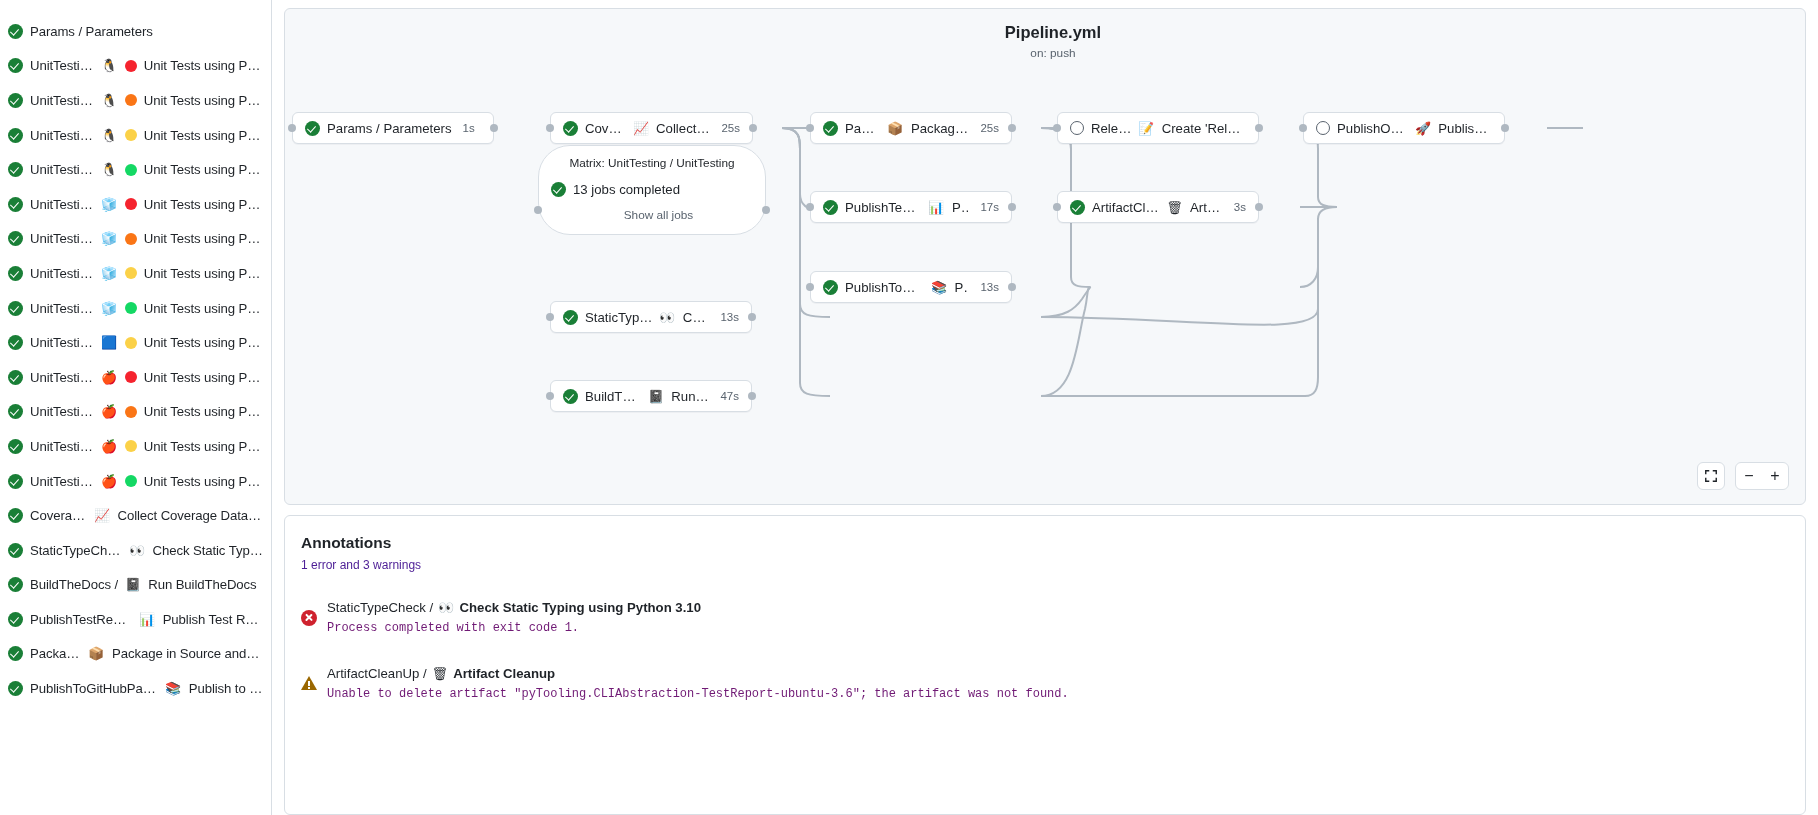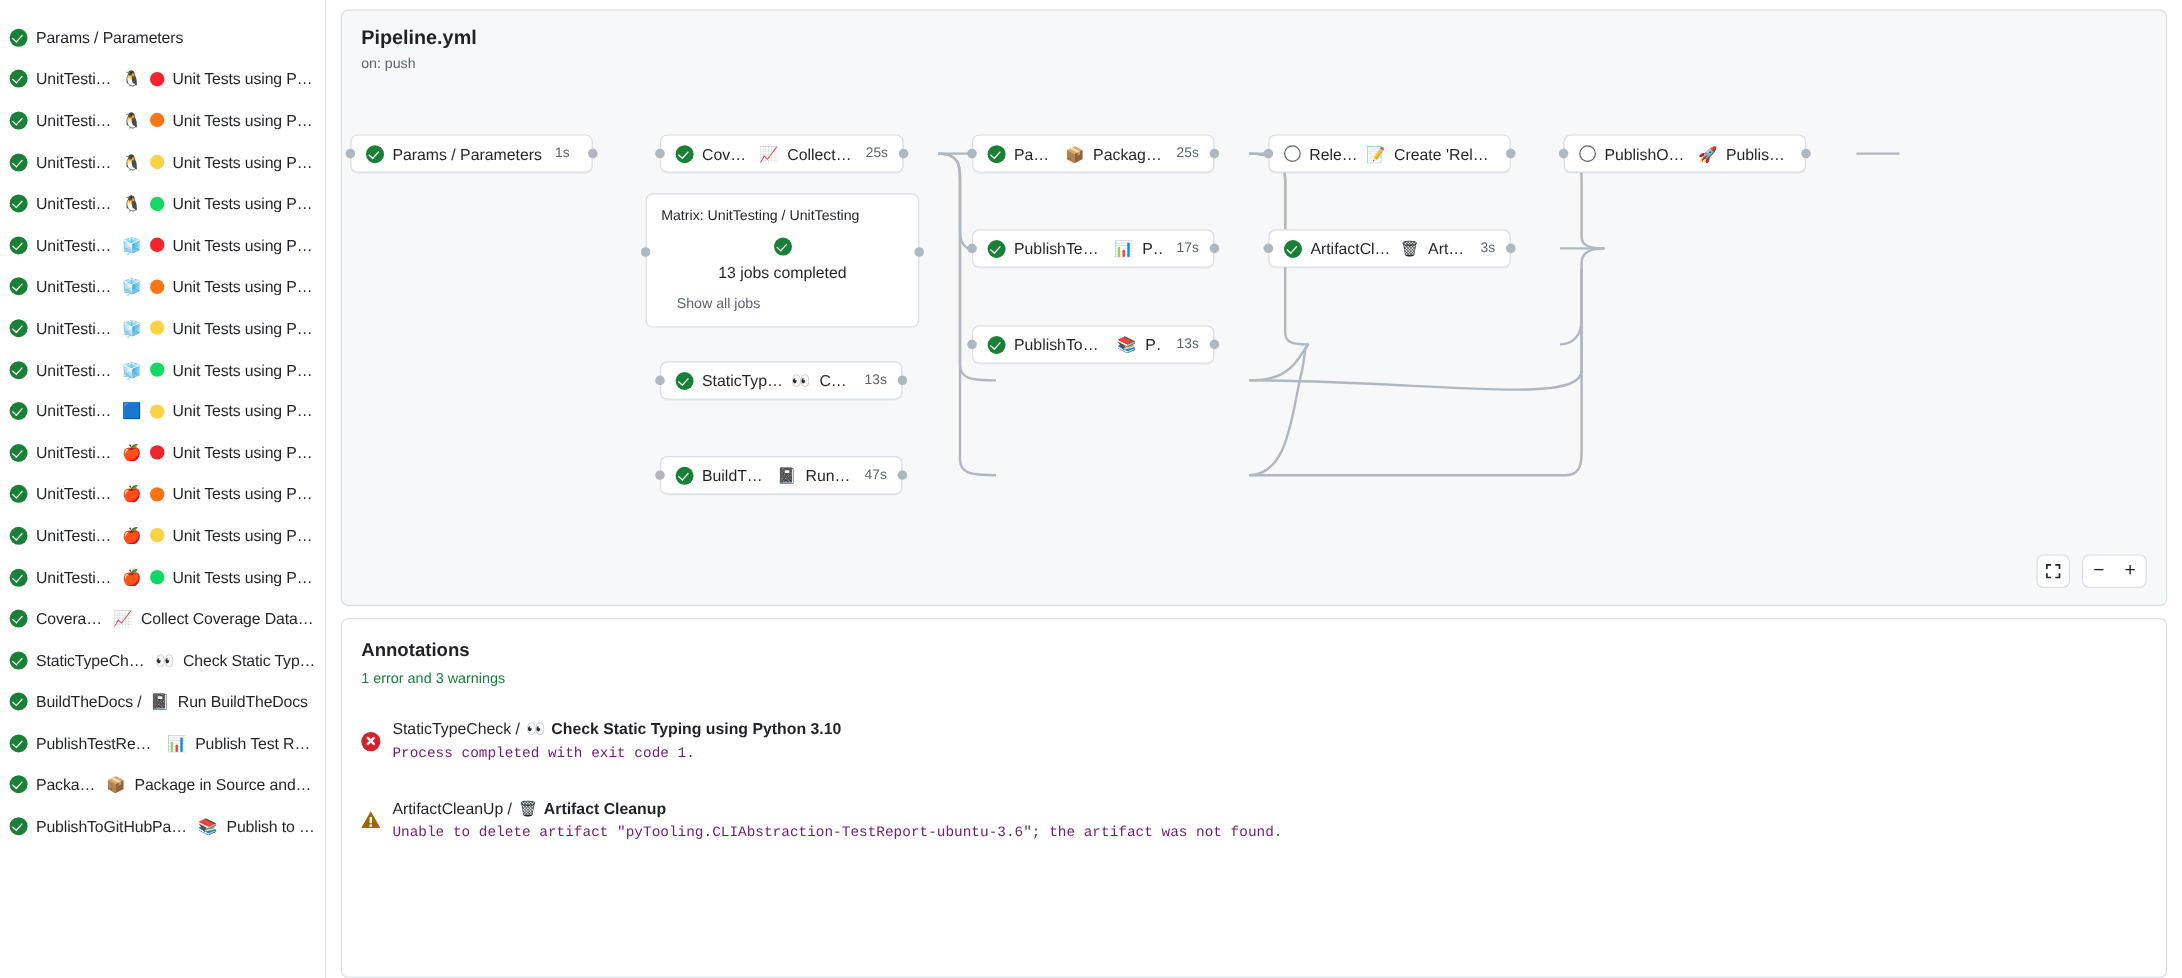--- a/index.html
+++ b/index.html
@@ -106,20 +106,21 @@
   }
 
   .graph-card {
     position: relative;
     border: 1px solid #d8dee4;
     border-radius: 6px;
     background: #f6f8fa;
     height: 497px;
     min-height: 497px;
     overflow: hidden;
+    text-align: center;
   }
   .graph-head { padding: 14px 0 0 16px; }
   .graph-title { font-size: 16.5px; font-weight: 600; color: #1f2328; }
   .graph-sub { font-size: 11.8px; color: #59636e; margin-top: 4px; }
 
   .canvas { position: absolute; inset: 0; }
   .edges { position: absolute; left: 0; top: 0; }
 
   .node {
     position: absolute;
@@ -149,21 +150,21 @@
 
   .matrix {
     position: absolute;
     background: #ffffff;
     border: 1px solid #d8dee4;
     border-radius: 6px;
     padding: 10px 12px 12px 12px;
     width: 228px;
   }
   .matrix-title { font-size: 11.8px; color: #1f2328; margin-bottom: 12px; }
-  .matrix-row { display: flex; align-items: center; gap: 7px; font-size: 13.2px; flex-direction: column; }
+  .matrix-row { display: flex; align-items: center; gap: 7px; font-size: 13.2px; }
   .matrix-link {
     font-size: 11.8px; color: #59636e; margin-top: 11px; margin-left: 13px;
     cursor: pointer;
   }
 
   .port {
     position: absolute;
     width: 8px; height: 8px; border-radius: 50%;
     background: #afb8c1;
   }
@@ -192,21 +193,21 @@
   
   .annot-card {
     border: 1px solid #d8dee4;
     border-radius: 6px;
     background: #ffffff;
     flex: 1;
     padding: 18px 32px 0 16px;
     overflow: hidden;
   }
   .annot-title { font-size: 15.5px; font-weight: 600; }
-  .annot-sub { font-size: 12px; color: #15803d; margin-top: 6px; }
+  .annot-sub { font-size: 12px; color: #4c1d95; margin-top: 6px; }
   .annot-item { display: flex; gap: 10px; margin-top: 26px; }
   .annot-body { line-height: 1.45; }
   .annot-head {
     font-size: 13.2px; color: #1f2328; font-weight: 400;
     display: flex; align-items: center; gap: 5px; white-space: nowrap;
   }
   .annot-head b { font-weight: 600; }
   .annot-msg {
     font-size: 12px; color: #701a75; margin-top: 3px;
     font-family: "Liberation Mono", monospace;
@@ -434,21 +435,21 @@
             <path d="M 1015 278 C 1026 278 1033 270 1033 258 L 1033 210 C 1033 202 1040 198 1052 198"></path>
 
             <path d="M 756 308 C 900 308 1033 330 1033 300 L 1033 215"></path>
 
             <path d="M 756 387 L 1020 387 C 1030 387 1033 380 1033 368 L 1033 215"></path>
 
             <path d="M 1262 119 L 1298 119"></path>
           </g>
         </svg>
 
-        <div class="matrix" id="matrix-group" style="left: 253px; top: 152px;">
+        <div class="matrix" id="matrix-group" style="left: 253px; top: 136px; border-radius: 32px;">
           <div class="matrix-title">Matrix: UnitTesting / UnitTesting</div>
           <div class="matrix-row">
             <span class="ico">
                 <span class="check"></span>
               </span>
             <span>13 jobs completed</span>
           </div>
           <div class="matrix-link">Show all jobs</div>
         </div>
 

